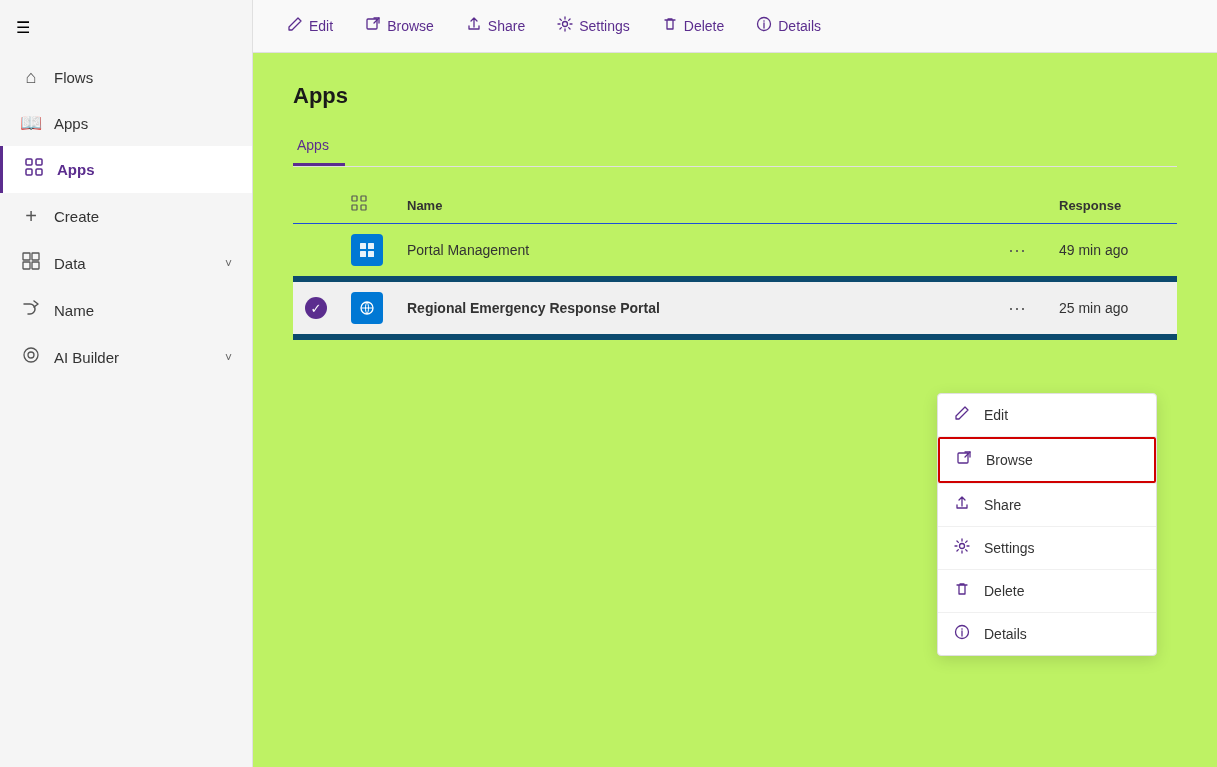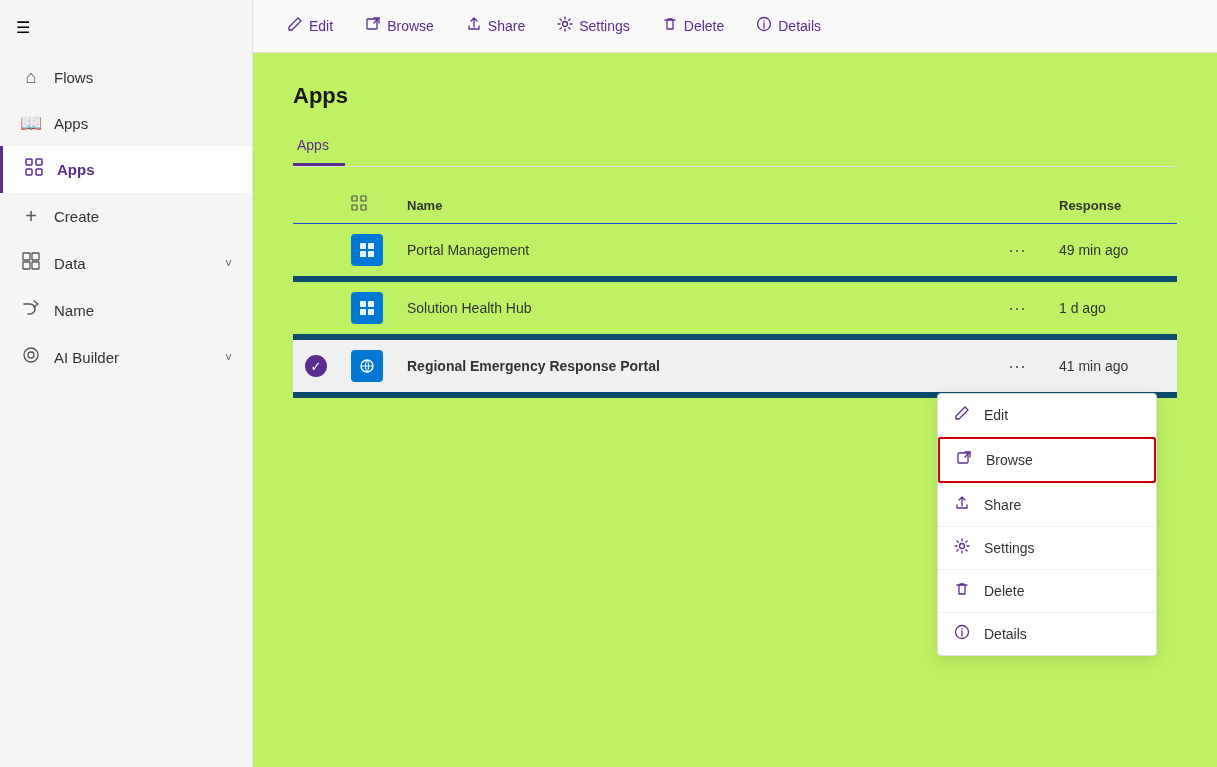--- a/index.html
+++ b/index.html
@@ -378,57 +378,39 @@
               </svg>
             </div>
           </td>
           <td class="col-name">Portal Management</td>
           <td class="col-ellipsis">
             <button class="ellipsis-btn">···</button>
           </td>
           <td class="col-modified modified-text">49 min ago</td>
         </tr>
 
-        <tr>
-          <td class="col-check"></td>
-          <td class="col-app-icon">
-            <div class="app-icon">
-              <svg width="18" height="18" viewBox="0 0 18 18" fill="none">
-                <rect x="2" y="2" width="6" height="6" rx="0.5" fill="white" opacity="0.9"></rect>
-                <rect x="10" y="2" width="6" height="6" rx="0.5" fill="white" opacity="0.9"></rect>
-                <rect x="2" y="10" width="6" height="6" rx="0.5" fill="white" opacity="0.9"></rect>
-                <rect x="10" y="10" width="6" height="6" rx="0.5" fill="white" opacity="0.9"></rect>
-              </svg>
-            </div>
-          </td>
-          <td class="col-name">Solution Health Hub</td>
-          <td class="col-ellipsis">
-            <button class="ellipsis-btn">···</button>
-          </td>
-          <td class="col-modified modified-text">1 d ago</td>
-        </tr>
 
         <tr class="selected">
           <td class="col-check">
             <div class="check-circle">✓</div>
           </td>
           <td class="col-app-icon">
             <div class="app-icon globe">
               <svg width="18" height="18" viewBox="0 0 18 18" fill="none">
                 <circle cx="9" cy="9" r="6" stroke="white" stroke-width="1.3" fill="none"></circle>
                 <path d="M9 3c-2 2-2 10 0 12M9 3c2 2 2 10 0 12" stroke="white" stroke-width="1" fill="none"></path>
                 <path d="M3 9h12" stroke="white" stroke-width="1"></path>
               </svg>
             </div>
           </td>
           <td class="col-name" style="font-weight:700;">Regional Emergency Response Portal</td>
           <td class="col-ellipsis">
             <button class="ellipsis-btn">···</button>
           </td>
-          <td class="col-modified modified-text">41 min ago</td>
+          <td class="col-modified modified-text">25 min ago</td>
         </tr>
       </tbody>
     </table>
 
     <div class="context-menu">
 
       <div class="context-menu-item">
         <span class="cm-icon">
           <svg width="16" height="16" viewBox="0 0 16 16" fill="none">
             <path d="M11 2l3 3L5 14H2v-3L11 2z" stroke="#5b2d8e" stroke-width="1.3" fill="none" stroke-linejoin="round"></path>

